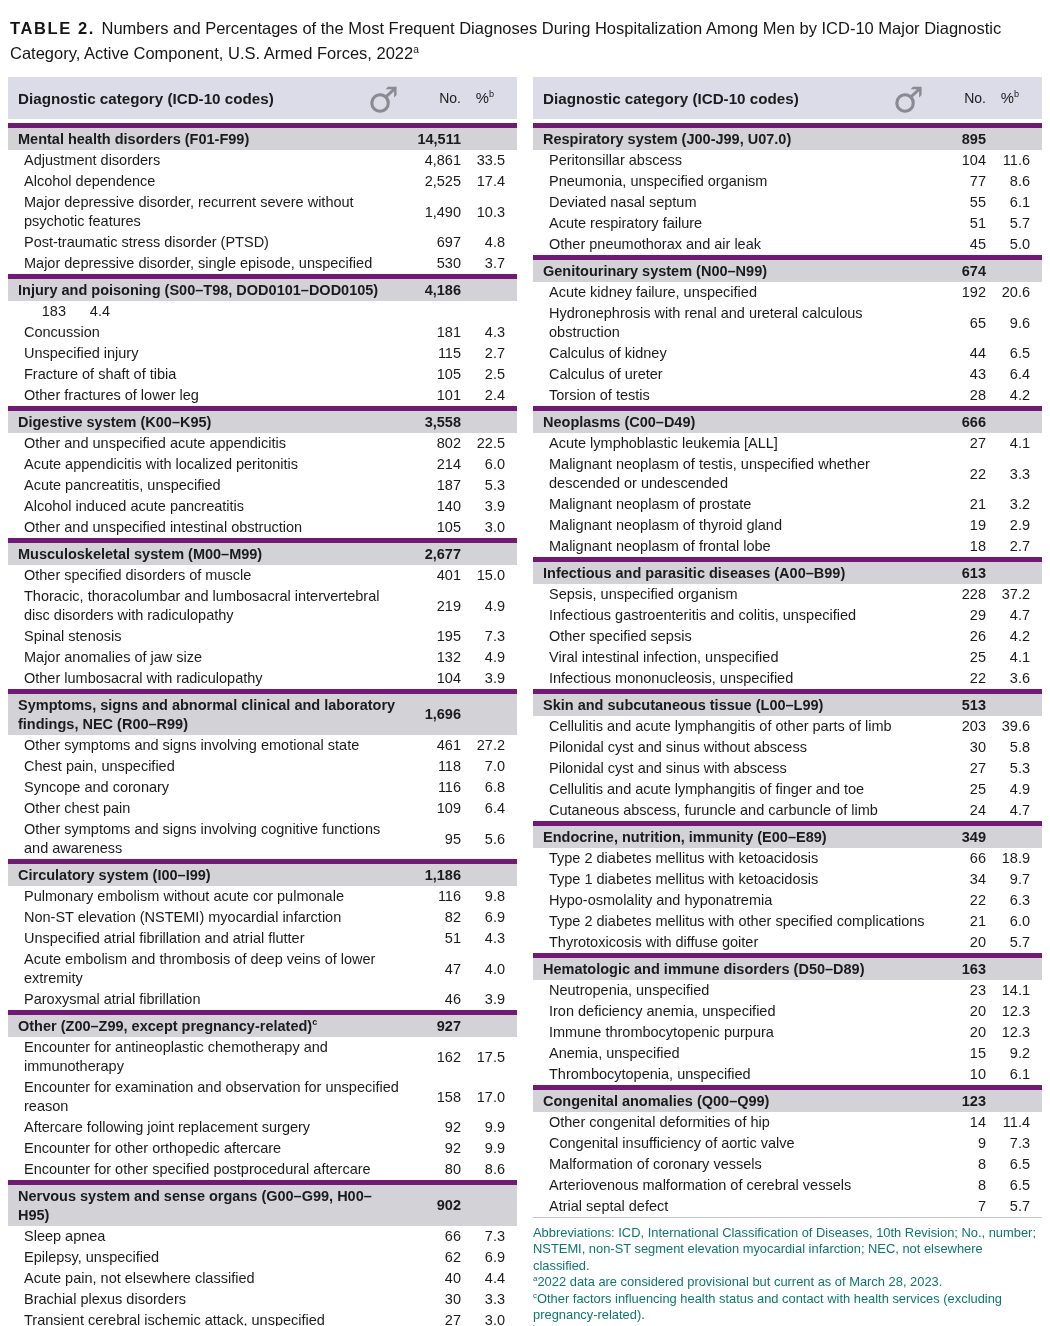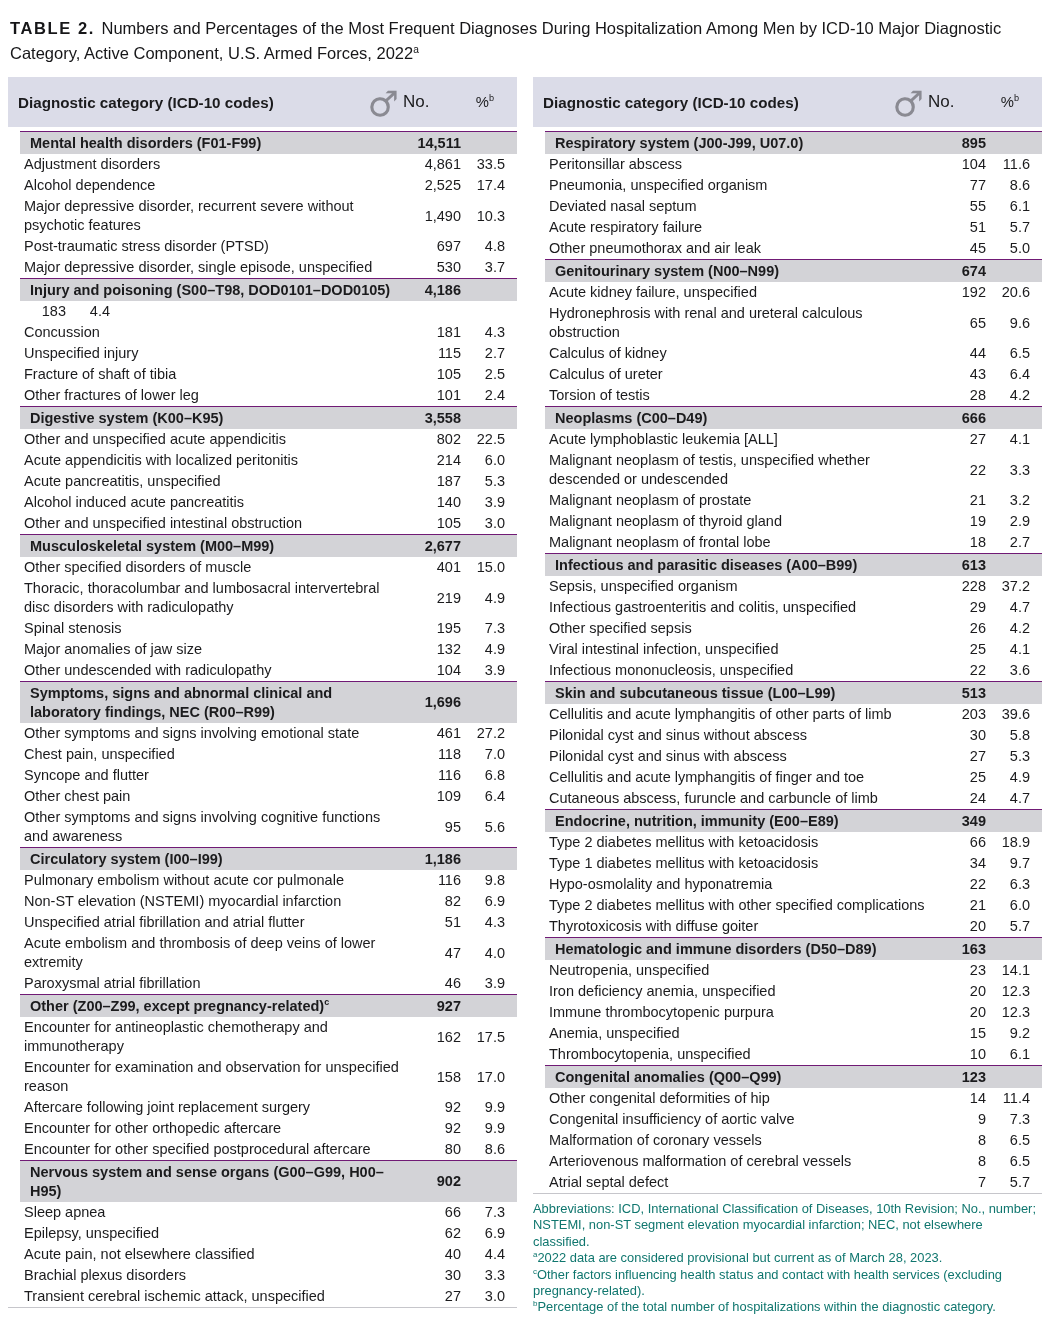--- a/index.html
+++ b/index.html
@@ -2,27 +2,27 @@
 <html><head>
 <meta charset="utf-8">
 <style>
   html,body{margin:0;padding:0;background:#ffffff;}
   body{width:1050px;height:1326px;font-family:"Liberation Sans",sans-serif;color:#1b1b1d;-webkit-font-smoothing:antialiased;overflow:hidden;}
   .page{padding:14px 8px 0 8px;}
   .table-title{font-size:16.5px;line-height:25px;margin:2px 2px 11px 2px;color:#161618;}
   .table-title .tl{font-weight:bold;letter-spacing:1.6px;margin-right:2px;}
   sup{font-size:0.62em;vertical-align:super;line-height:0;}
   .columns{display:grid;grid-template-columns:1fr 1fr;column-gap:16px;align-items:start;}
-  .col-header{background:#dbdce8;display:flex;align-items:center;height:50px;margin-bottom:4px;}
+  .col-header{background:#dbdce8;display:flex;align-items:center;height:42px;margin-bottom:4px;}
   .hdr-name{flex:1;display:flex;align-items:center;justify-content:space-between;padding-left:10px;font-weight:bold;font-size:15.2px;}
   .male{font-family:"DejaVu Sans",sans-serif;color:#8a8a92;font-size:35px;line-height:0;font-weight:bold;margin-right:4px;position:relative;top:2px;}
-  .hdr-no{width:58px;text-align:left;font-size:17px;box-sizing:border-box;}
+  .hdr-no{width:58px;text-align:right;font-size:14px;box-sizing:border-box;}
   .hdr-pct{width:56px;text-align:center;font-size:14.8px;box-sizing:border-box;padding-right:8px;}
   .column-body{border-bottom:1px solid #c6c6cb;}
-  .cat-row{background:#d3d3d7;border-top:1px solid #701a75;display:flex;align-items:center;padding:1.5px 0;font-weight:bold;margin-left:12px;}
+  .cat-row{background:#d3d3d7;border-top:5px solid #701a75;display:flex;align-items:center;padding:1.5px 0;font-weight:bold;}
   .cat-name{flex:1;padding-left:10px;font-size:14.5px;line-height:19px;}
   .item-row{display:flex;align-items:center;padding:1px 0;}
   .item-name{flex:1;padding-left:16px;font-size:14.5px;line-height:19px;}
   .cell{box-sizing:border-box;font-size:14.5px;line-height:19px;}
   .no{width:58px;text-align:right;}
   .pct{width:56px;text-align:right;padding-right:12px;}
   .footnotes{margin-top:7px;font-size:12.9px;line-height:16.4px;color:#0f766e;}
   .fn-line{margin:0;}
 </style>
 </head>
@@ -152,41 +152,41 @@
             <div class="item-name">Spinal stenosis</div>
             <div class="cell no">195</div>
             <div class="cell pct">7.3</div>
           </div>
           <div class="item-row">
             <div class="item-name">Major anomalies of jaw size</div>
             <div class="cell no">132</div>
             <div class="cell pct">4.9</div>
           </div>
           <div class="item-row">
-            <div class="item-name">Other undescended with radiculopathy</div>
+            <div class="item-name">Other lumbosacral with radiculopathy</div>
             <div class="cell no">104</div>
             <div class="cell pct">3.9</div>
           </div>
           <div class="cat-row">
             <div class="cat-name">Symptoms, signs and abnormal clinical and laboratory findings, NEC (R00–R99)</div>
             <div class="cell no">1,696</div>
             <div class="cell pct"></div>
           </div>
           <div class="item-row">
             <div class="item-name">Other symptoms and signs involving emotional state</div>
             <div class="cell no">461</div>
             <div class="cell pct">27.2</div>
           </div>
           <div class="item-row">
             <div class="item-name">Chest pain, unspecified</div>
             <div class="cell no">118</div>
             <div class="cell pct">7.0</div>
           </div>
           <div class="item-row">
-            <div class="item-name">Syncope and flutter</div>
+            <div class="item-name">Syncope and coronary</div>
             <div class="cell no">116</div>
             <div class="cell pct">6.8</div>
           </div>
           <div class="item-row">
             <div class="item-name">Other chest pain</div>
             <div class="cell no">109</div>
             <div class="cell pct">6.4</div>
           </div>
           <div class="item-row">
             <div class="item-name">Other symptoms and signs involving cognitive functions and awareness</div>

